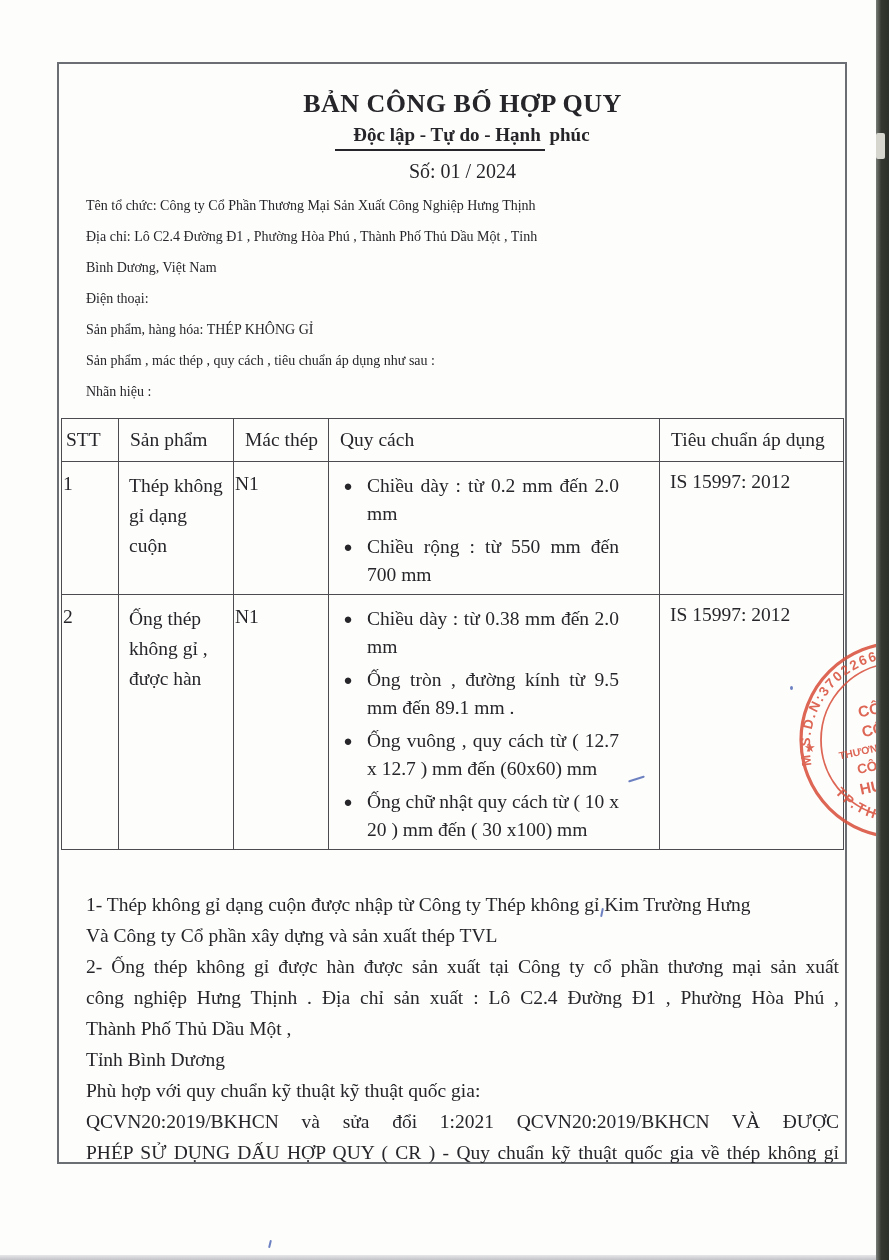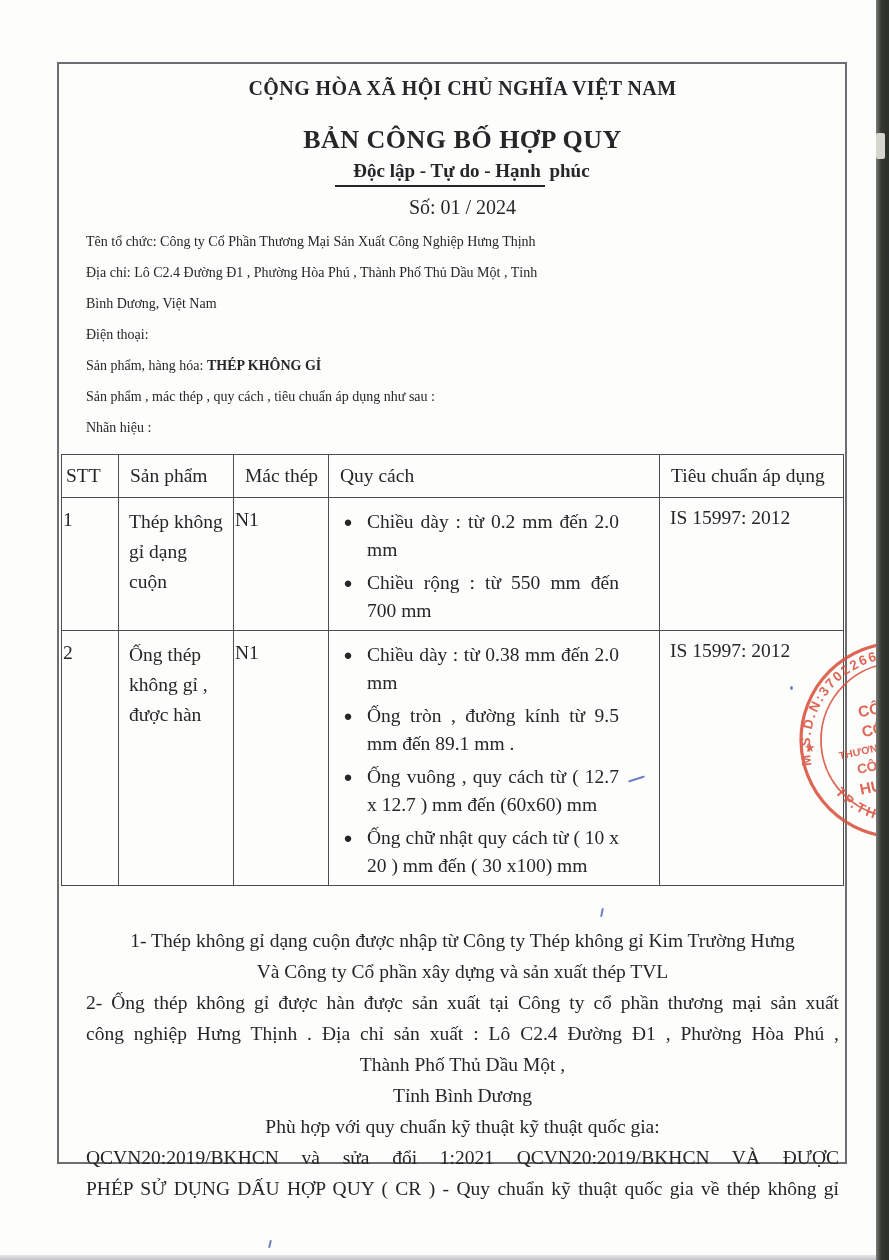--- a/index.html
+++ b/index.html
@@ -16,21 +16,21 @@
   .content{position:absolute;left:27px;top:0;width:753px;}
   .center{text-align:center;}
   .nat-title{margin-top:13px;font-size:20px;font-weight:bold;letter-spacing:.4px;}
   .motto{margin-top:5px;font-size:19px;font-weight:bold;}
   .motto .u{border-bottom:2.5px solid #26262a;padding:0 4px 3px 18px;display:inline-block;}
   .doc-title{margin-top:25px;font-size:26px;font-weight:bold;letter-spacing:.5px;}
   .doc-num{margin-top:9px;font-size:20px;}
   .info{margin-top:7px;font-size:14px;line-height:31px;}
   .info p{margin:0;}
   .ind5{margin-left:6px;}
-  .prod b{font-weight:bold;}
+  .prod b{font-weight:normal;}
 
   table.spec{
     border-collapse:collapse;margin-left:-25px;margin-top:11px;
     width:782px;table-layout:fixed;font-size:19.5px;
   }
   table.spec th,table.spec td{
     border:1.8px solid #4c4c50;vertical-align:top;
     font-weight:normal;text-align:left;
   }
   table.spec th{height:42px;vertical-align:middle;padding:0 6px 0 11px;}
@@ -41,21 +41,21 @@
   td.mt{text-align:center;padding-top:11px;}
   td.qc{padding:10px 14px 0 0;}
   td.tc{padding:9px 6px 0 10px;}
   tr.r1 td{height:97px;}
   tr.r2 td{height:234px;}
   .spec-item{display:flex;margin-bottom:5px;}
   .spec-item .dot{width:38px;text-align:center;flex:0 0 38px;font-size:15px;line-height:28px;}
   .spec-item .txt{width:252px;flex:0 0 252px;text-align:justify;line-height:28px;}
 
   .notes{margin-top:39px;font-size:19.5px;line-height:31px;}
-  .notes p{margin:0;text-align:center;}
+  .notes p{margin:0;}
   .stretch{text-align:justify;text-align-last:justify;}
   .ml14{margin-left:14px;} .ml34{margin-left:34px;} .ml4{margin-left:4px;}
   .mlneg{margin-left:-23px;}
 
   
   .stamp{position:absolute;left:760px;top:600px;width:280px;height:290px;opacity:.88;}
   .stamp text{fill:#d9523f;font-family:"Liberation Sans","DejaVu Sans",sans-serif;font-weight:bold;}
 
   
   .edge-right{
@@ -73,21 +73,20 @@
   .ink.m2{left:601px;top:908px;width:2px;height:9px;transform:rotate(12deg);}
   .ink.m3{left:790px;top:686px;width:3px;height:4px;border-radius:50%;}
   .ink.m4{left:269px;top:1240px;width:2px;height:8px;transform:rotate(14deg);}
 </style>
 </head>
 <body>
 
 <div class="frame">
   <div class="content">
 
-    <div class="center nat-title">CỘNG HÒA XÃ HỘI CHỦ NGHĨA VIỆT NAM</div>
 
     <div class="center doc-title">BẢN CÔNG BỐ HỢP QUY</div>
 
     <div class="center motto"><span class="u">Độc lập - Tự do - Hạnh</span><span> phúc</span></div>
 
     <div class="center doc-num">Số: 01 / 2024</div>
 
     <div class="info">
       <p>Tên tổ chức: Công ty Cổ Phần Thương Mại Sản Xuất Công Nghiệp Hưng Thịnh</p>
       <p>Địa chỉ: Lô C2.4 Đường Đ1 , Phường Hòa Phú , Thành Phố Thủ Dầu Một , Tỉnh</p>

